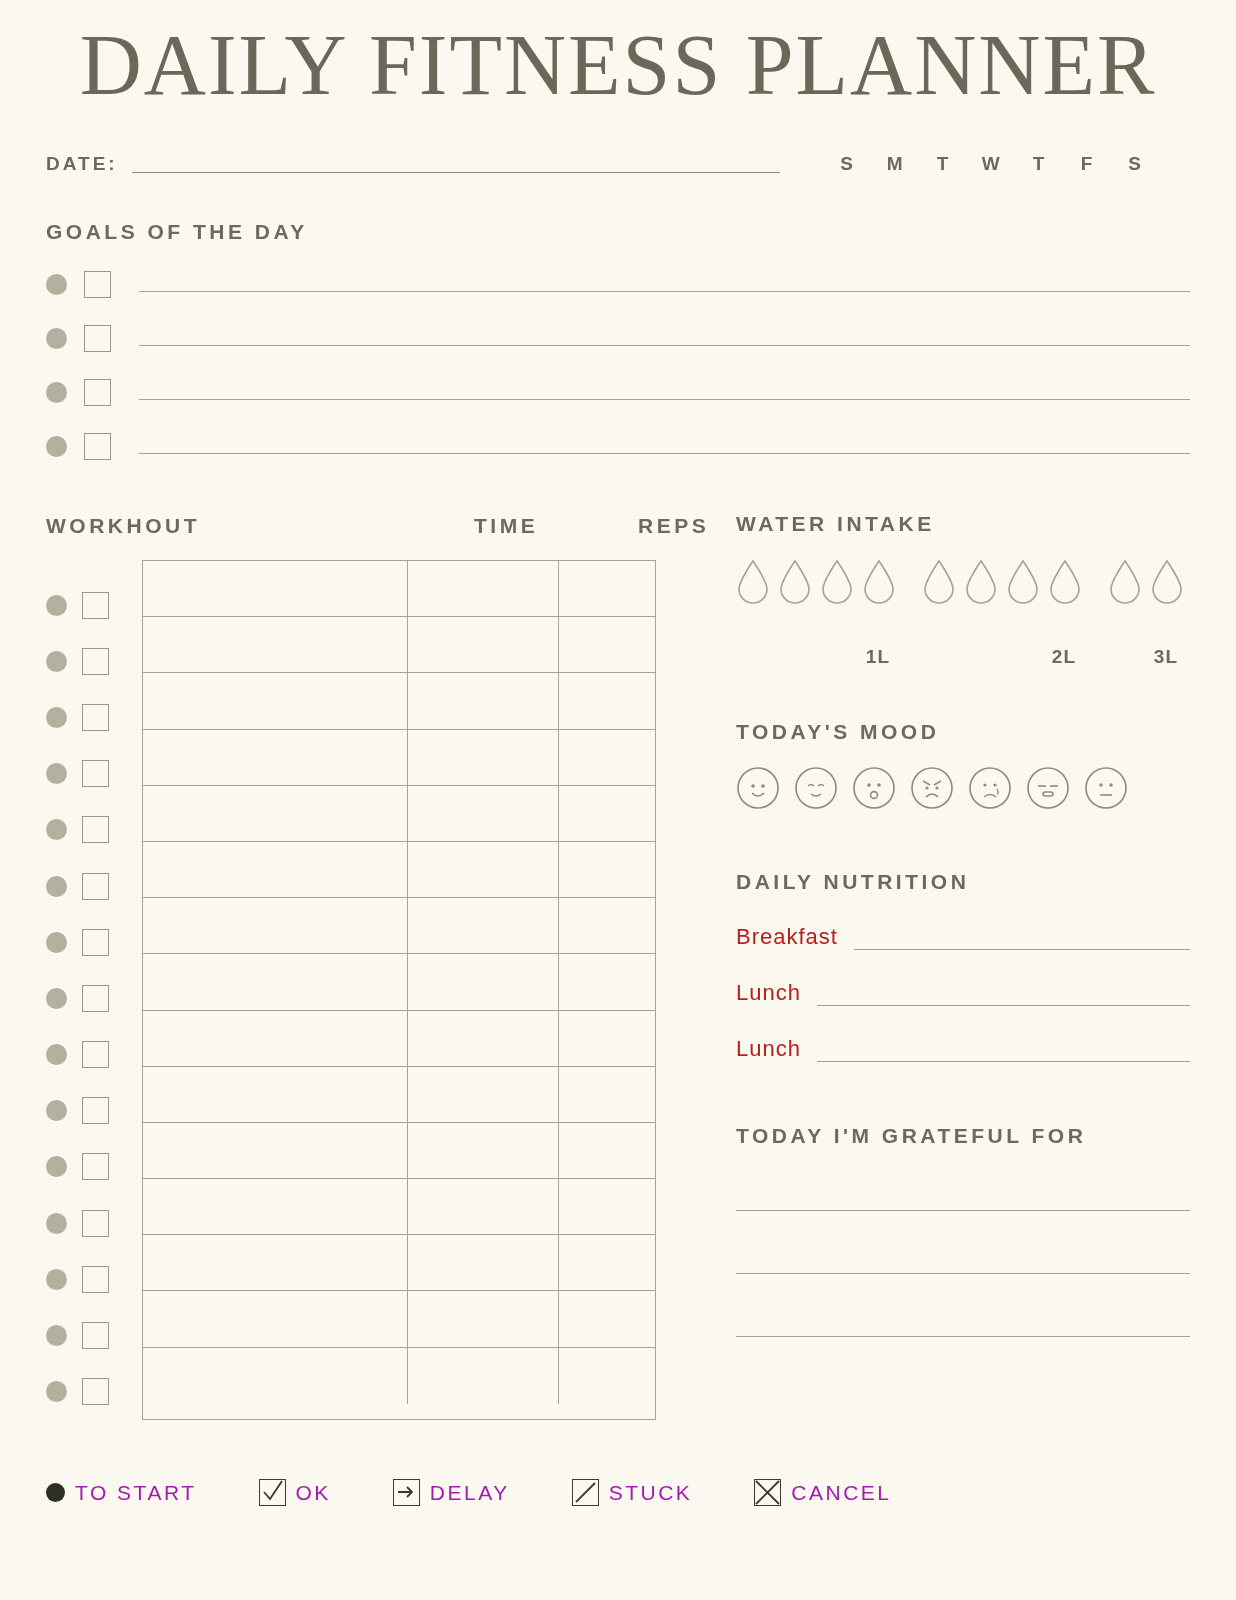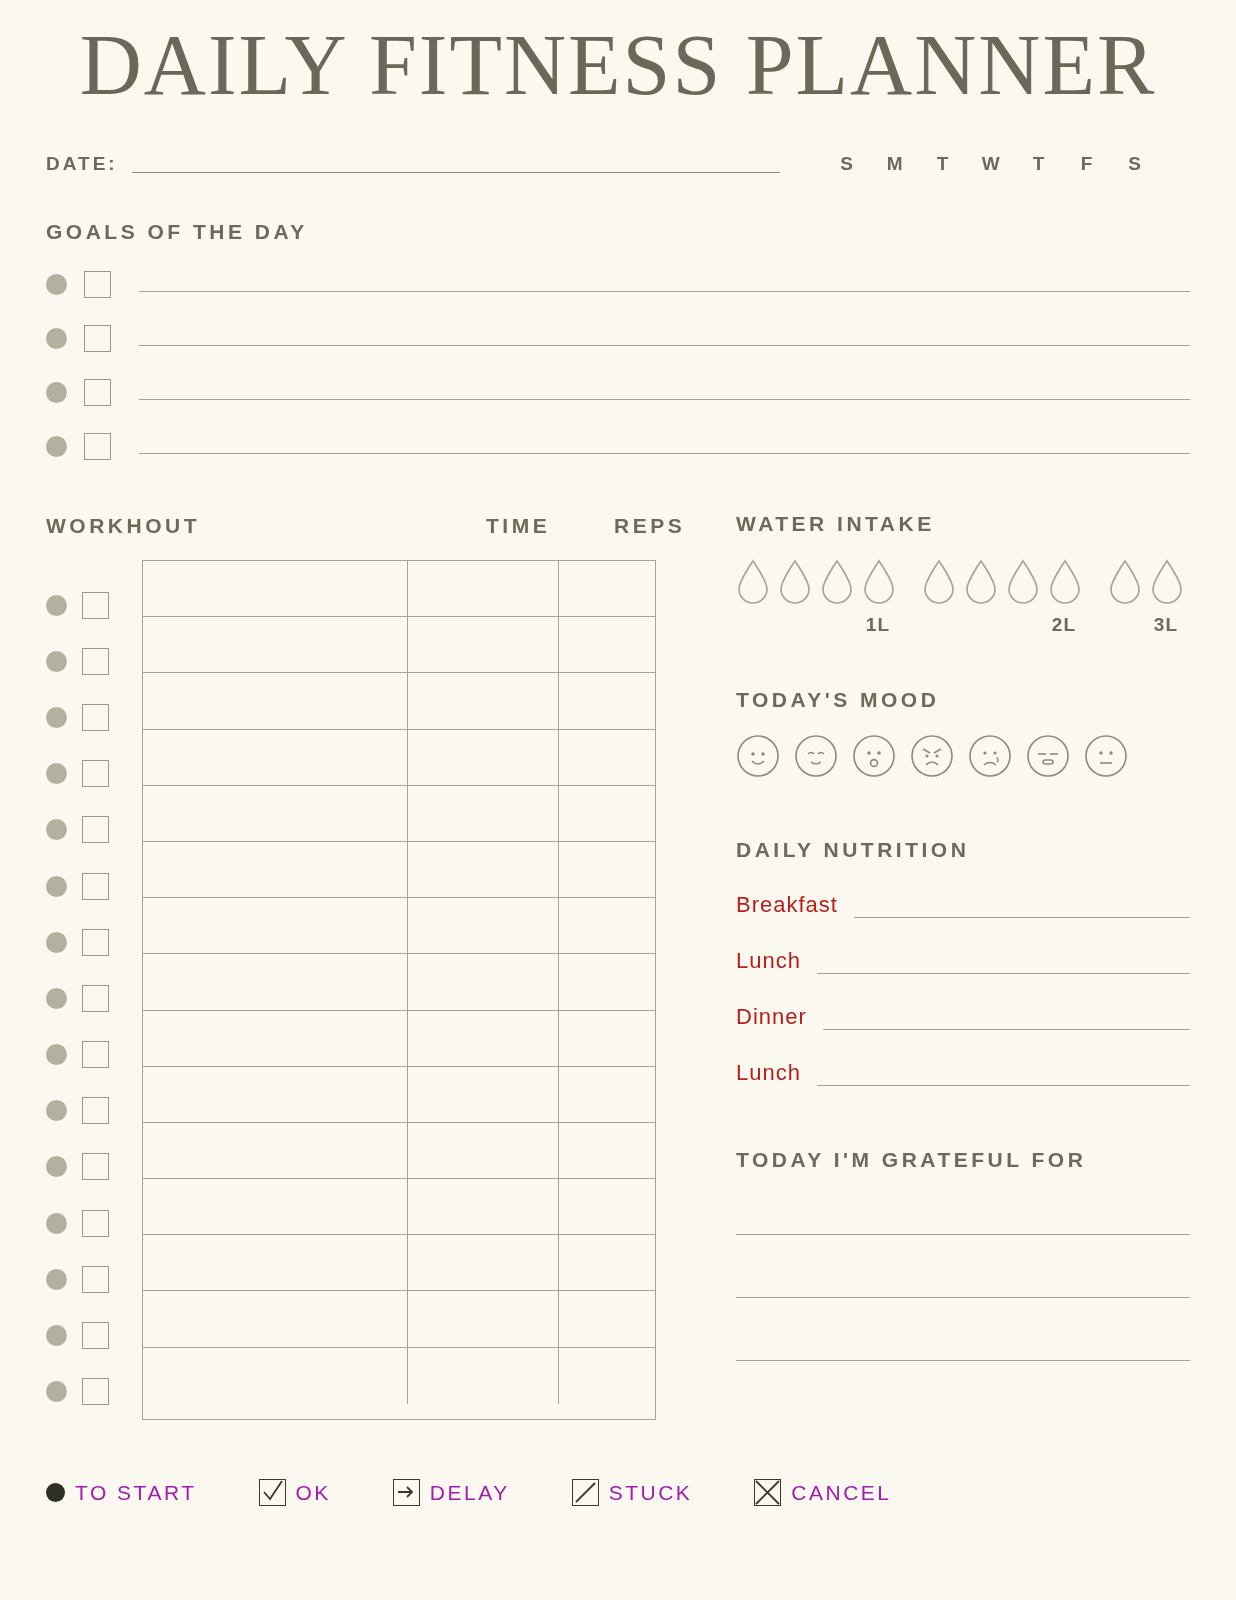--- a/index.html
+++ b/index.html
@@ -115,22 +115,22 @@
   .left-col { width: 610px; flex: 0 0 610px; }
   .right-col { flex: 1; margin-left: 80px; }
 
   
   .workout-head {
     display: flex;
     align-items: flex-end;
     height: 30px;
   }
   .wh-workout { font-size: 21px; letter-spacing: 3.5px; font-weight: bold; }
-  .wh-time { position: absolute; left: 440px; font-size: 21px; letter-spacing: 3.5px; font-weight: bold;}
-  .wh-reps { position: absolute; left: 568px; font-size: 21px; letter-spacing: 3.5px; font-weight: bold;}
+  .wh-time { position: absolute; left: 428px; font-size: 21px; letter-spacing: 3.5px; font-weight: bold;}
+  .wh-reps { position: absolute; left: 592px; font-size: 21px; letter-spacing: 3.5px; font-weight: bold;}
   .workout-head-wrap { position: relative; }
 
   .workout-area {
     display: flex;
     margin-top: 22px;
   }
   .marks-col {
     width: 96px;
     flex: 0 0 96px;
     padding-top: 17px;
@@ -159,21 +159,21 @@
   .tcell-reps { width: 96px; flex: 0 0 96px; }
 
   
   .water-heading { margin-top: 4px; }
   .drops {
     display: flex;
     align-items: flex-end;
     margin-top: 22px;
     gap: 0;
   }
-  .drop-group { display: flex; flex-direction: column; align-items: center; }
+  .drop-group { display: flex; flex-direction: column; align-items: center; gap: 32px; }
   .drop-row { display: flex; gap: 8px; }
   .drop-label {
     font-size: 19px;
     font-weight: bold;
     letter-spacing: 1px;
     margin-top: 6px;
     align-self: flex-end;
     padding-right: 6px;
   }
   .gap-sm { width: 26px; }
@@ -546,24 +546,20 @@
       <div id="nutrition-list">
           <div class="nut-row">
             <span class="nut-label">Breakfast</span>
             <span class="nut-line"></span>
           </div>
           <div class="nut-row">
             <span class="nut-label">Lunch</span>
             <span class="nut-line"></span>
           </div>
           <div class="nut-row">
-            <span class="nut-label">Dinner</span>
-            <span class="nut-line"></span>
-          </div>
-          <div class="nut-row">
             <span class="nut-label">Lunch</span>
             <span class="nut-line"></span>
           </div>
         </div>
 
       <div class="heading grateful-heading">TODAY I'M GRATEFUL FOR</div>
       <div id="grateful-lines">
           <div class="grat-line"></div>
           <div class="grat-line"></div>
           <div class="grat-line"></div>

